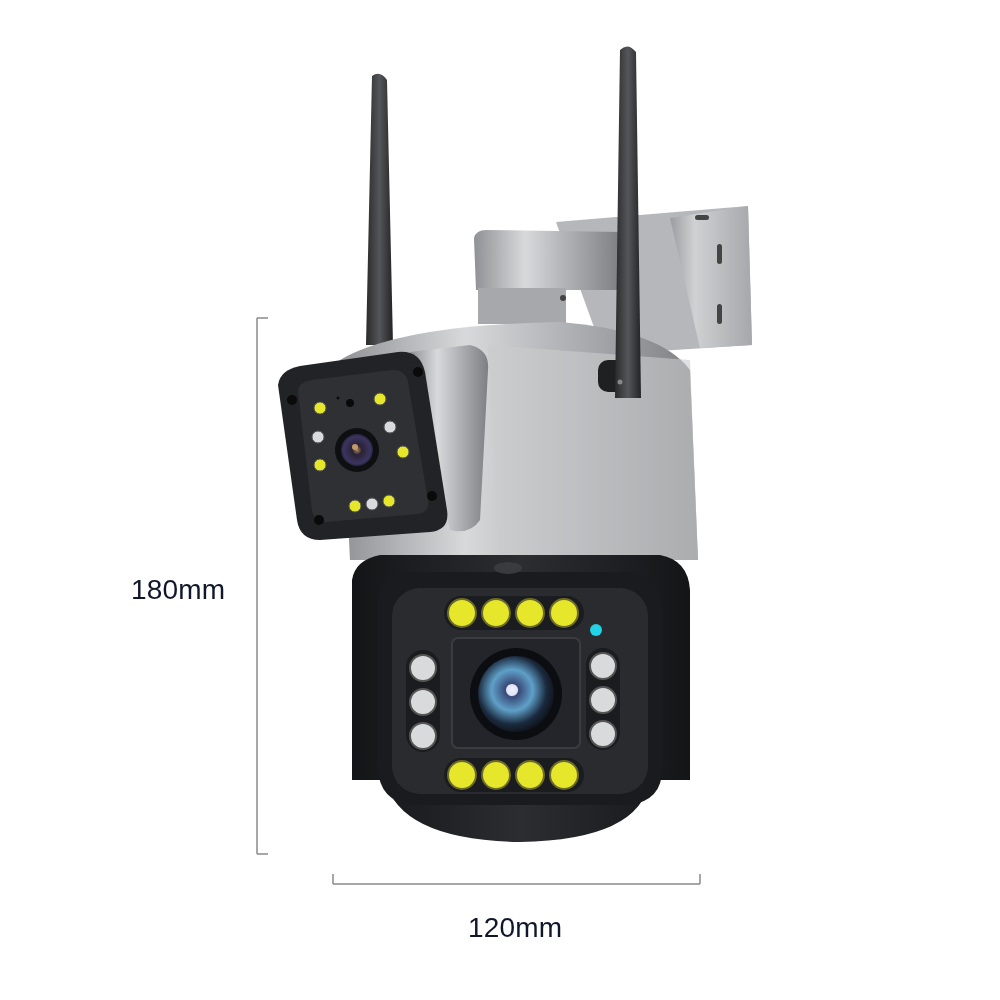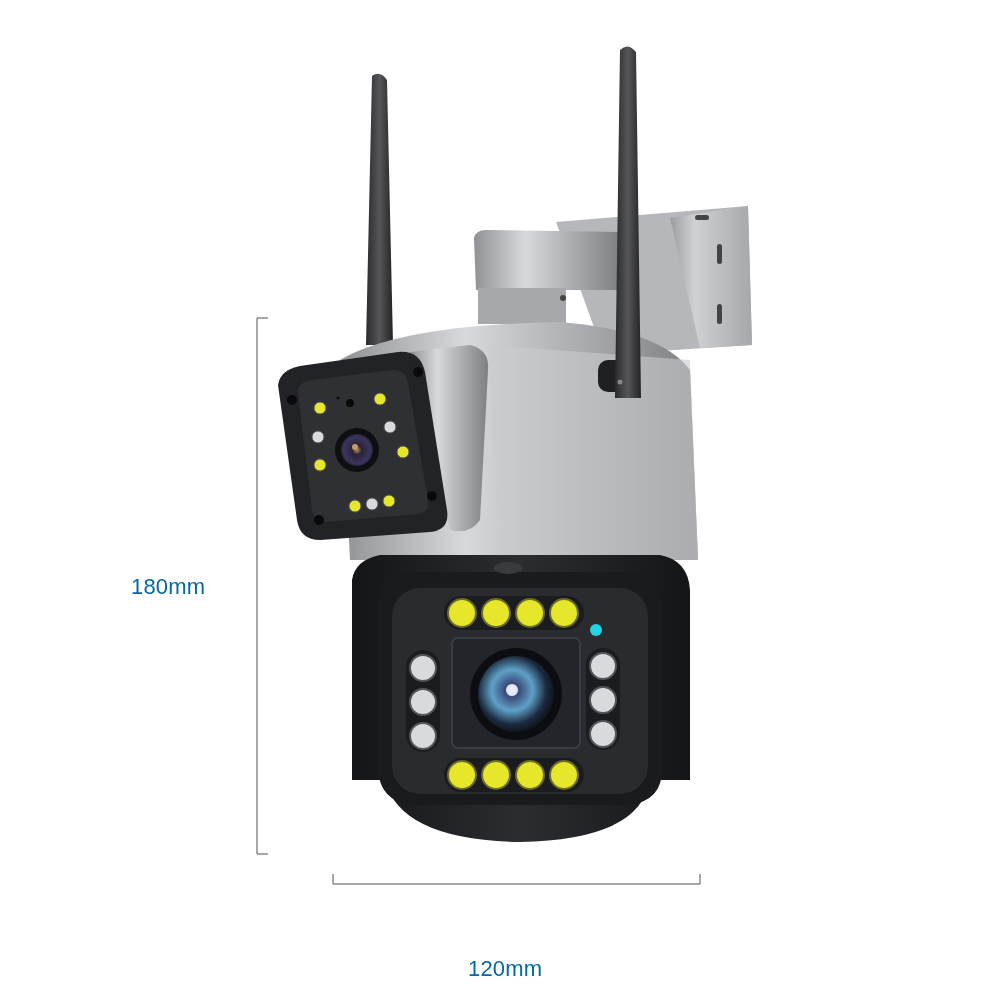--- a/index.html
+++ b/index.html
@@ -1,19 +1,19 @@
 <!DOCTYPE html>
 <html><head>
   <meta charset="utf-8">
   <style>
     html, body { margin: 0; padding: 0; background: #ffffff; }
     body { width: 1000px; height: 1000px; position: relative; overflow: hidden; font-family: "Liberation Sans", sans-serif; }
-    .dim-label { position: absolute; font-size: 22px; color: #0369a1; letter-spacing: 0.2px; }
+    .dim-label { position: absolute; font-size: 28px; color: #0f172a; letter-spacing: 0.2px; }
     #dim-height-label { left: 131px; top: 574px; }
-    #dim-width-label { left: 468px; top: 912px; margin-top: 44px; }
+    #dim-width-label { left: 468px; top: 912px; }
     svg.product { position: absolute; left: 0; top: 0; }
   </style>
 </head>
 <body>
 
 <svg class="product" width="1000" height="1000" viewBox="0 0 1000 1000">
   <defs>
     <linearGradient id="silverH" x1="0" x2="1" y1="0" y2="0">
       <stop offset="0" stop-color="#8f9194"></stop>
       <stop offset="0.35" stop-color="#d8d9db"></stop>

